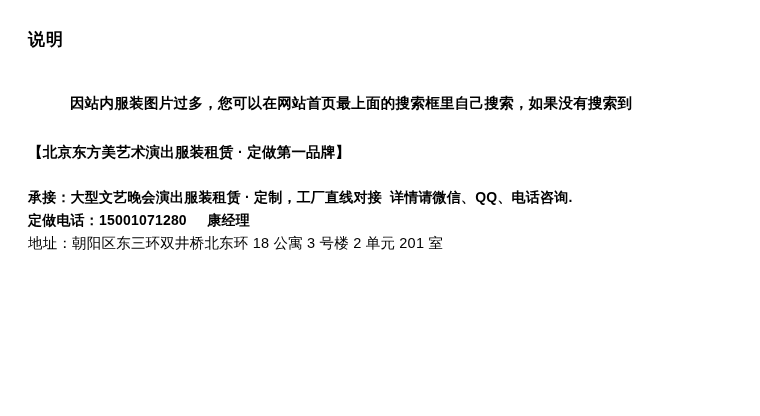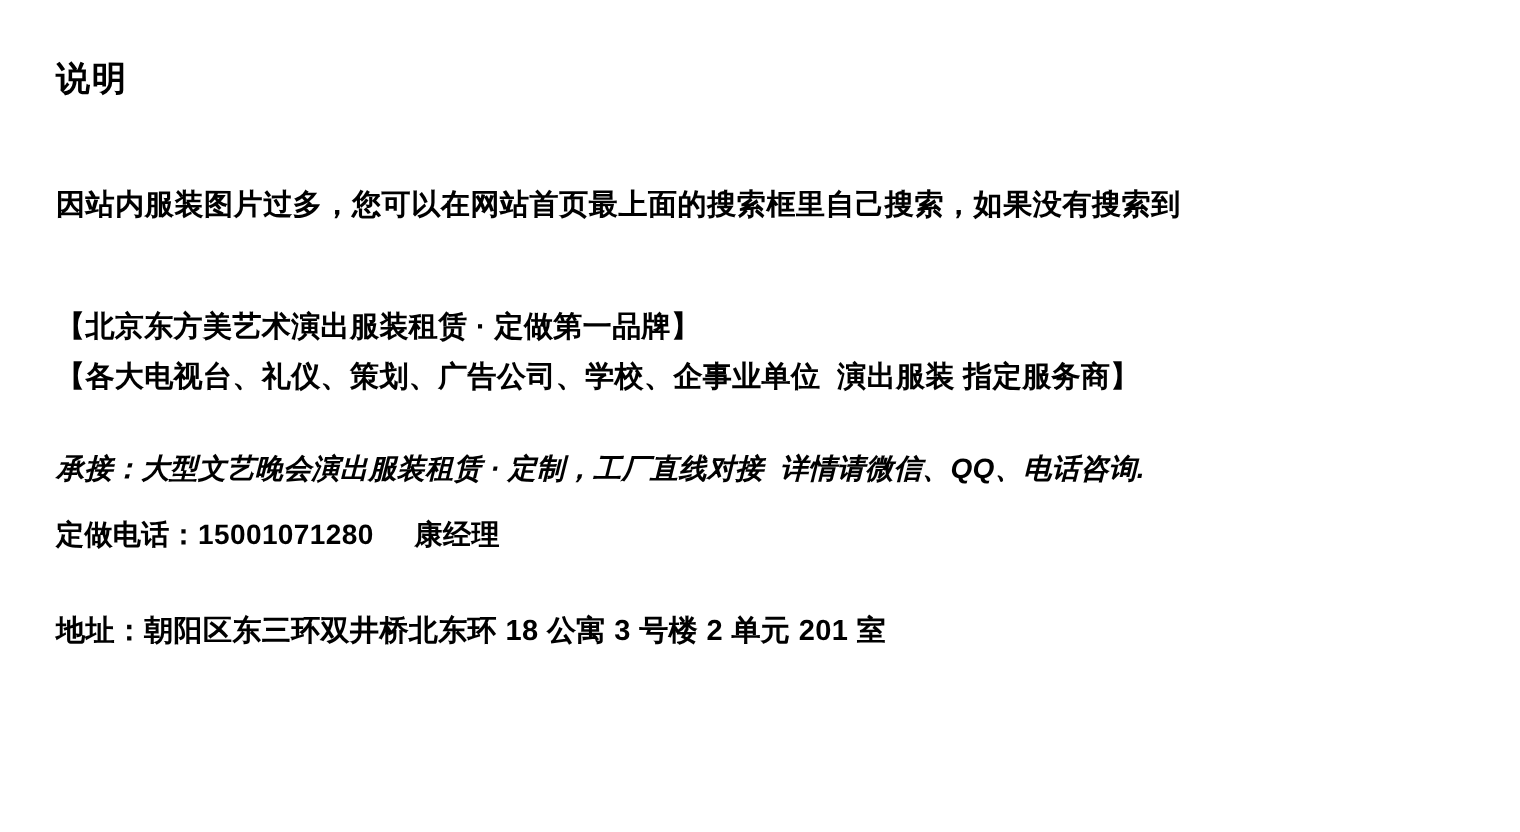--- a/index.html
+++ b/index.html
@@ -27,27 +27,28 @@
     letter-spacing: 1px;
     margin: 6px 0 0 0;
     line-height: 24px;
   }
   .para-intro {
     margin-top: 36px;
     font-size: 14.5px;
     font-weight: bold;
     line-height: 30px;
     letter-spacing: 0.3px;
+    margin-left: 42px;
   }
   .para-intro .line {
     display: block;
     white-space: pre;
   }
   .brand-block {
-    margin-top: 34px;
+    margin-top: 22px;
     font-size: 14.5px;
     font-weight: bold;
     line-height: 25px;
     letter-spacing: 0.2px;
   }
   .brand-block .line {
     display: block;
     white-space: pre;
   }
   .contact-block {
@@ -55,46 +56,43 @@
     font-size: 14px;
     font-weight: bold;
     line-height: 21px;
     letter-spacing: 0.2px;
   }
   .contact-block .line {
     display: block;
     white-space: pre;
   }
   .contact-block .line.first {
-    margin-bottom: 12px;
-    font-style: italic;
+    margin-bottom: 2px;
   }
   .address-block {
-    margin-top: 26px;
     font-size: 14.5px;
-    font-weight: bold;
+    font-weight: normal;
     line-height: 24px;
     letter-spacing: 0.2px;
     white-space: pre;
   }
 </style>
 </head>
 <body>
 
 <div class="page">
 
   <h1 class="doc-title">说明</h1>
 
   <div class="para-intro">
     <span class="line">因站内服装图片过多，您可以在网站首页最上面的搜索框里自己搜索，如果没有搜索到</span>
   </div>
 
   <div class="brand-block">
     <span class="line">【北京东方美艺术演出服装租赁 · 定做第一品牌】</span>
-    <span class="line">【各大电视台、礼仪、策划、广告公司、学校、企事业单位  演出服装 指定服务商】</span>
   </div>
 
   <div class="contact-block">
     <span class="line first">承接：大型文艺晚会演出服装租赁 · 定制，工厂直线对接  详情请微信、QQ、电话咨询.</span>
     <span class="line">定做电话：15001071280     康经理</span>
   </div>
 
   <div class="address-block">地址：朝阳区东三环双井桥北东环 18 公寓 3 号楼 2 单元 201 室</div>
 
 </div>

